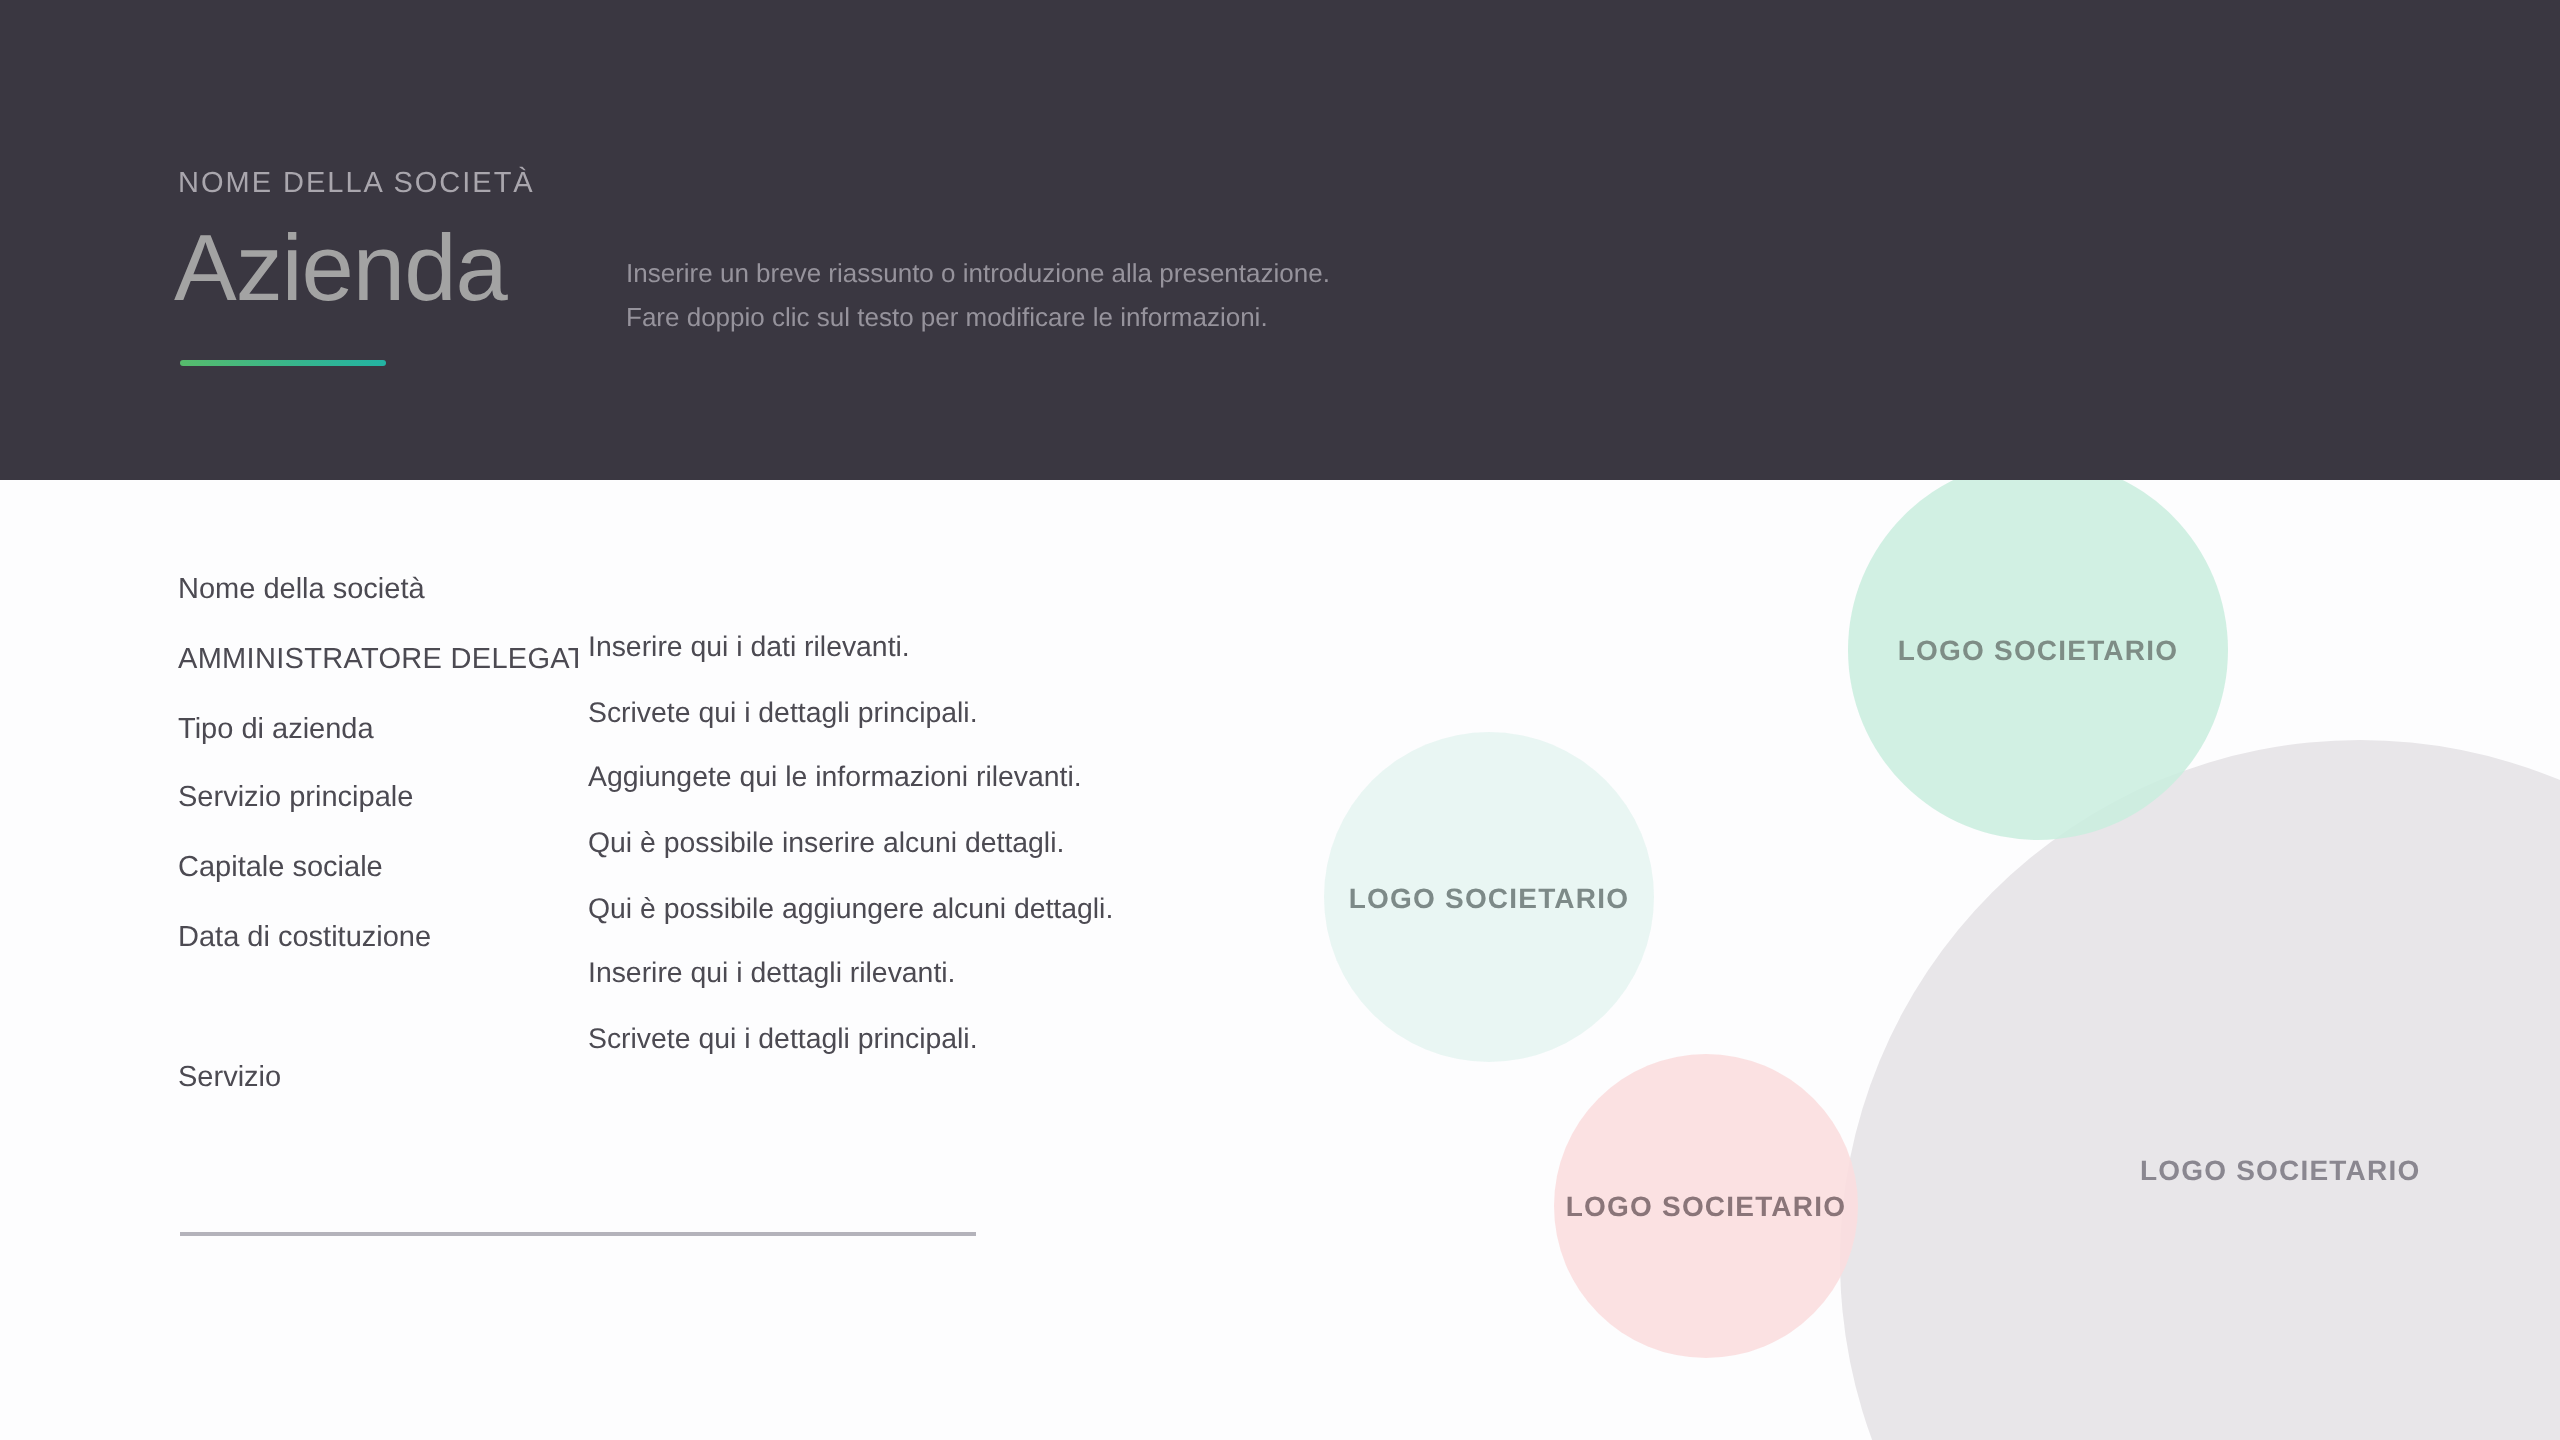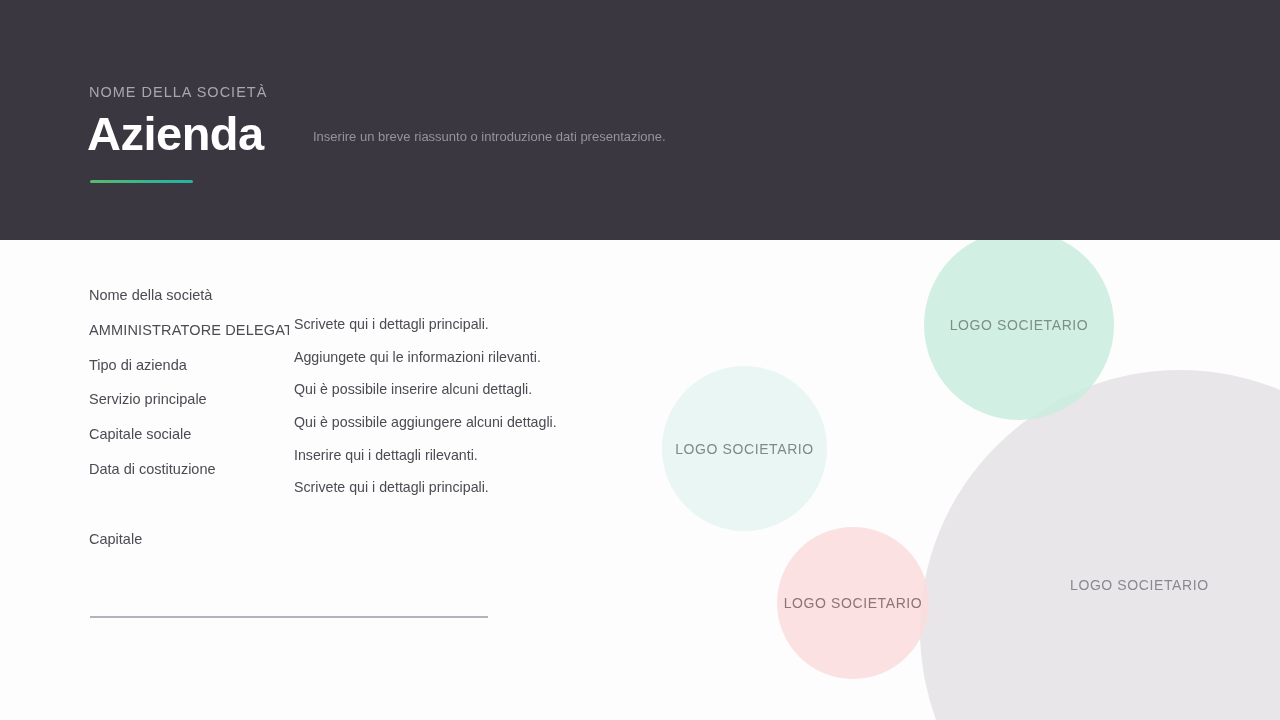--- a/index.html
+++ b/index.html
@@ -42,22 +42,22 @@
     letter-spacing: 1.0px;
     color: #a9a6ad;
     font-weight: 400;
     white-space: nowrap;
   }
   .title {
     position: absolute;
     left: 87px;
     top: 107px;
     font-size: 47px;
-    font-weight: 700;
-    color: #ffffff;
+    font-weight: 400;
+    color: #a3a3a3;
     letter-spacing: -0.5px;
     line-height: 1.15;
     white-space: nowrap;
   }
   .accent-bar {
     position: absolute;
     left: 90px;
     top: 180px;
     width: 103px;
     height: 3px;
@@ -87,21 +87,21 @@
   }
   .circle {
     position: absolute;
     border-radius: 50%;
     display: flex;
     align-items: center;
     justify-content: center;
   }
   .circle-label {
     font-size: 14px;
-    font-weight: 400;
+    font-weight: 700;
     letter-spacing: 0.6px;
     color: #7c7c84;
     white-space: nowrap;
   }
 
   .circle-gray {
     left: 920px;
     top: 370px;
     width: 520px;
     height: 520px;
@@ -208,42 +208,44 @@
     <div class="circle circle-pink">
       <span class="circle-label">LOGO SOCIETARIO</span>
     </div>
   </div>
 
   <div class="header">
     <div class="eyebrow">NOME DELLA SOCIETÀ</div>
     <div class="title">Azienda</div>
     <div class="accent-bar"></div>
     <div class="header-sub">
-      <div>Inserire un breve riassunto o introduzione dati presentazione.</div>
+      <div>Inserire un breve riassunto o introduzione alla presentazione.</div>
+      <div>Fare doppio clic sul testo per modificare le informazioni.</div>
     </div>
   </div>
 
   <div class="circle circle-green" style="z-index:2;">
     <span class="circle-label">LOGO SOCIETARIO</span>
   </div>
 
   <div class="content">
 
     <div class="labels-col">
       <div class="label-row clipped">Nome della società</div>
       <div class="label-row caps">AMMINISTRATORE DELEGATO</div>
       <div class="label-row">Tipo di azienda</div>
       <div class="label-row">Servizio principale</div>
       <div class="label-row">Capitale sociale</div>
       <div class="label-row">Data di costituzione</div>
       <div class="label-row spacer"></div>
-      <div class="label-row">Capitale</div>
+      <div class="label-row">Servizio</div>
     </div>
 
     <div class="values-col">
+      <div class="value-row">Inserire qui i dati rilevanti.</div>
       <div class="value-row">Scrivete qui i dettagli principali.</div>
       <div class="value-row">Aggiungete qui le informazioni rilevanti.</div>
       <div class="value-row">Qui è possibile inserire alcuni dettagli.</div>
       <div class="value-row">Qui è possibile aggiungere alcuni dettagli.</div>
       <div class="value-row">Inserire qui i dettagli rilevanti.</div>
       <div class="value-row">Scrivete qui i dettagli principali.</div>
     </div>
 
     <div class="divider"></div>
   </div>

